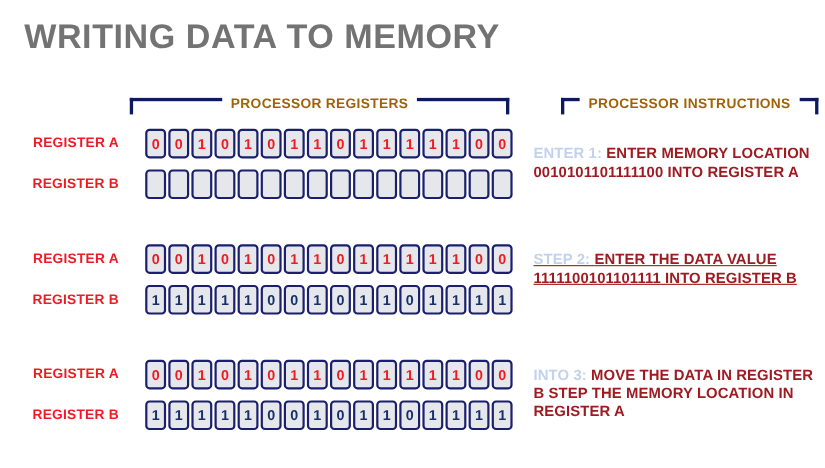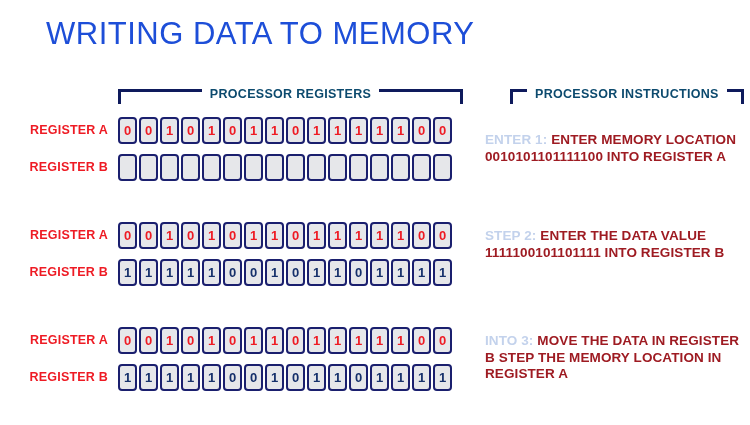--- a/index.html
+++ b/index.html
@@ -14,46 +14,45 @@
     overflow: hidden;
     position: relative;
   }
 
   
   #page-title {
     position: absolute;
     left: 22px;
     top: 16px;
     font-size: 31px;
-    font-weight: normal;
+    font-weight: bold;
     letter-spacing: 0.5px;
-    color: #1d4ed8;
+    color: #737373;
     white-space: nowrap;
-    margin-left: 24px;
   }
 
   
   .bracket-group {
     position: absolute;
     display: flex;
     align-items: center;
     height: 20px;
   }
   .bracket-seg {
     flex: 1 1 auto;
     height: 12px;
     border-top: 3px solid #0e1a5c;
     position: relative;
   }
   .bracket-seg.left  { border-left: 3px solid #0e1a5c; }
   .bracket-seg.right { border-right: 3px solid #0e1a5c; }
   .bracket-label {
     font-size: 12.5px;
     font-weight: bold;
-    color: #0c4a6e;
+    color: #a16207;
     letter-spacing: 0.3px;
     padding: 0 8px;
     white-space: nowrap;
     transform: translateY(-2px);
   }
 
   #registers-bracket {
     left: 118px;
     top: 86px;
     width: 345px;
@@ -76,21 +75,21 @@
 
   .register-row {
     display: flex;
     align-items: center;
     height: 34px;
     margin-bottom: 3px;
   }
   .register-label {
     width: 108px;
     text-align: right;
-    padding-right: 10px;
+    padding-right: 24px;
     font-size: 12.5px;
     font-weight: bold;
     color: #ee1b24;
     letter-spacing: 0.2px;
     white-space: nowrap;
   }
   .bit-strip {
     display: flex;
     gap: 2px;
   }
@@ -117,21 +116,21 @@
     position: absolute;
     left: 485px;
     width: 262px;
     font-size: 13.5px;
     font-weight: bold;
     line-height: 16.5px;
     color: #9e1b22;
     letter-spacing: 0.1px;
   }
   #instr-1 { top: 132px; }
-  #instr-2 { top: 228px; }
+  #instr-2 { top: 228px; text-decoration: underline; }
   #instr-3 { top: 333px; }
 
   .step-tag {
     color: #c3d2ec;
   }
   .instr-body { color: #9e1b22; }
 </style>
 </head>
 <body>
 

